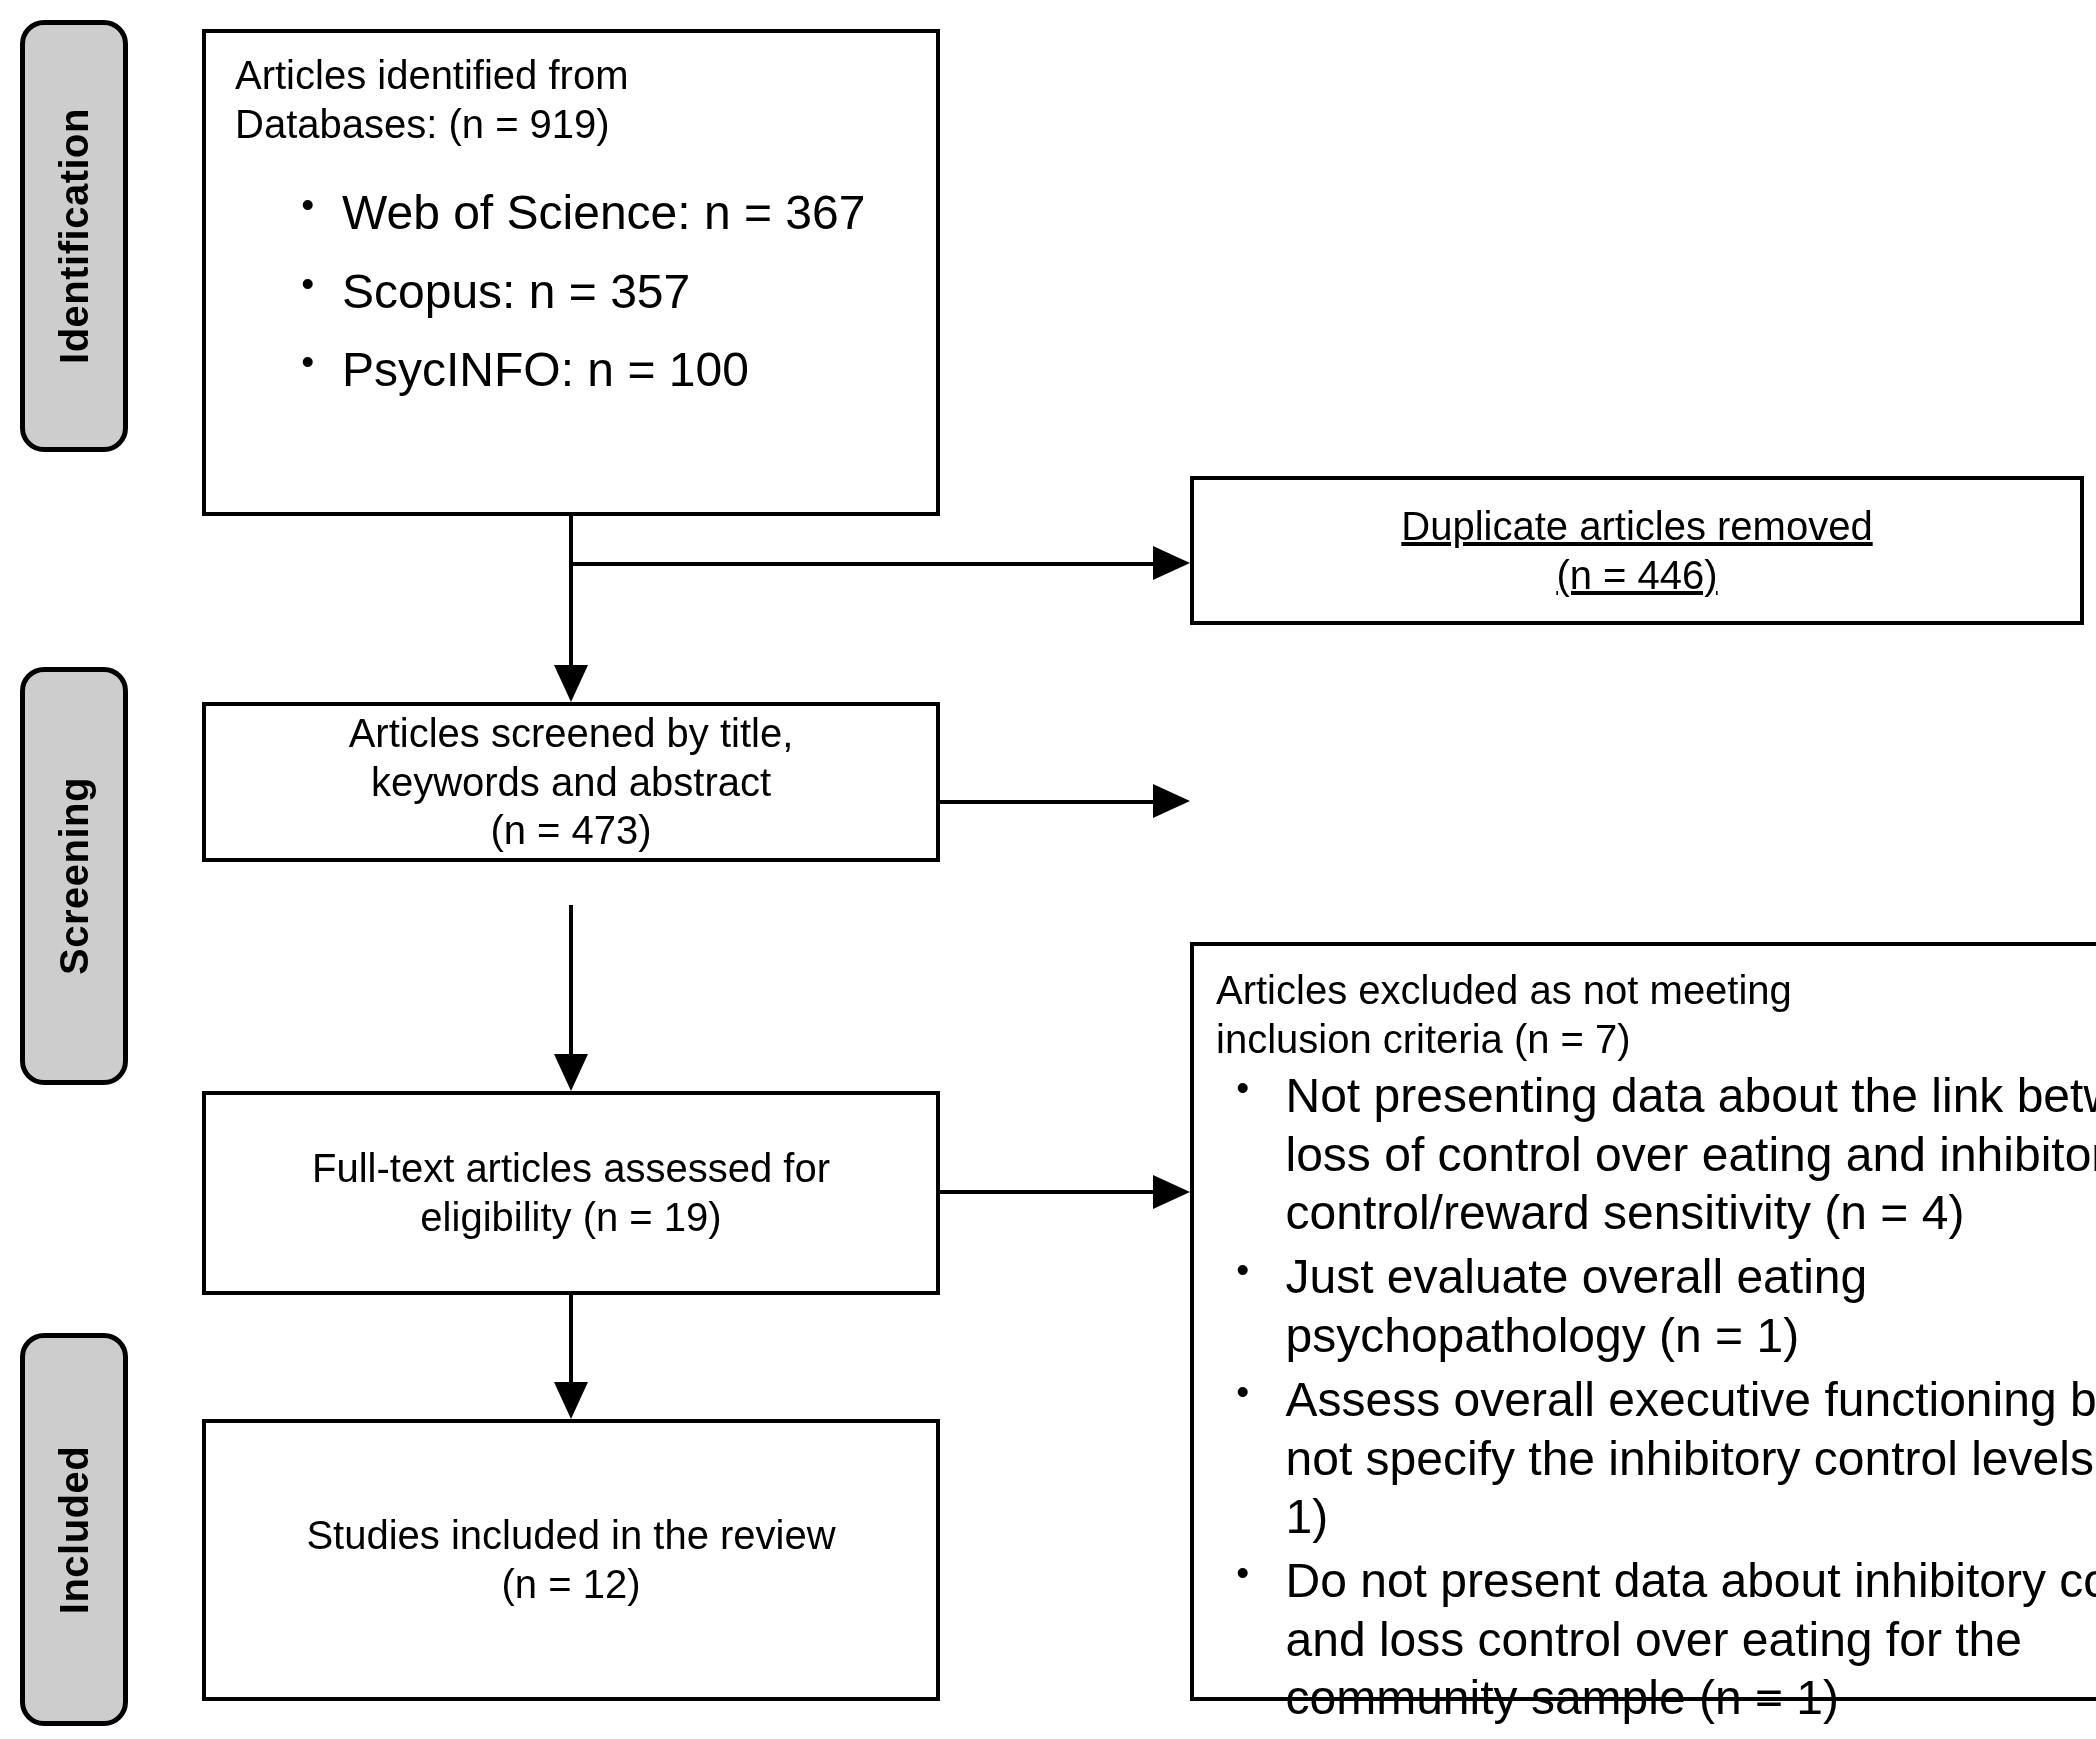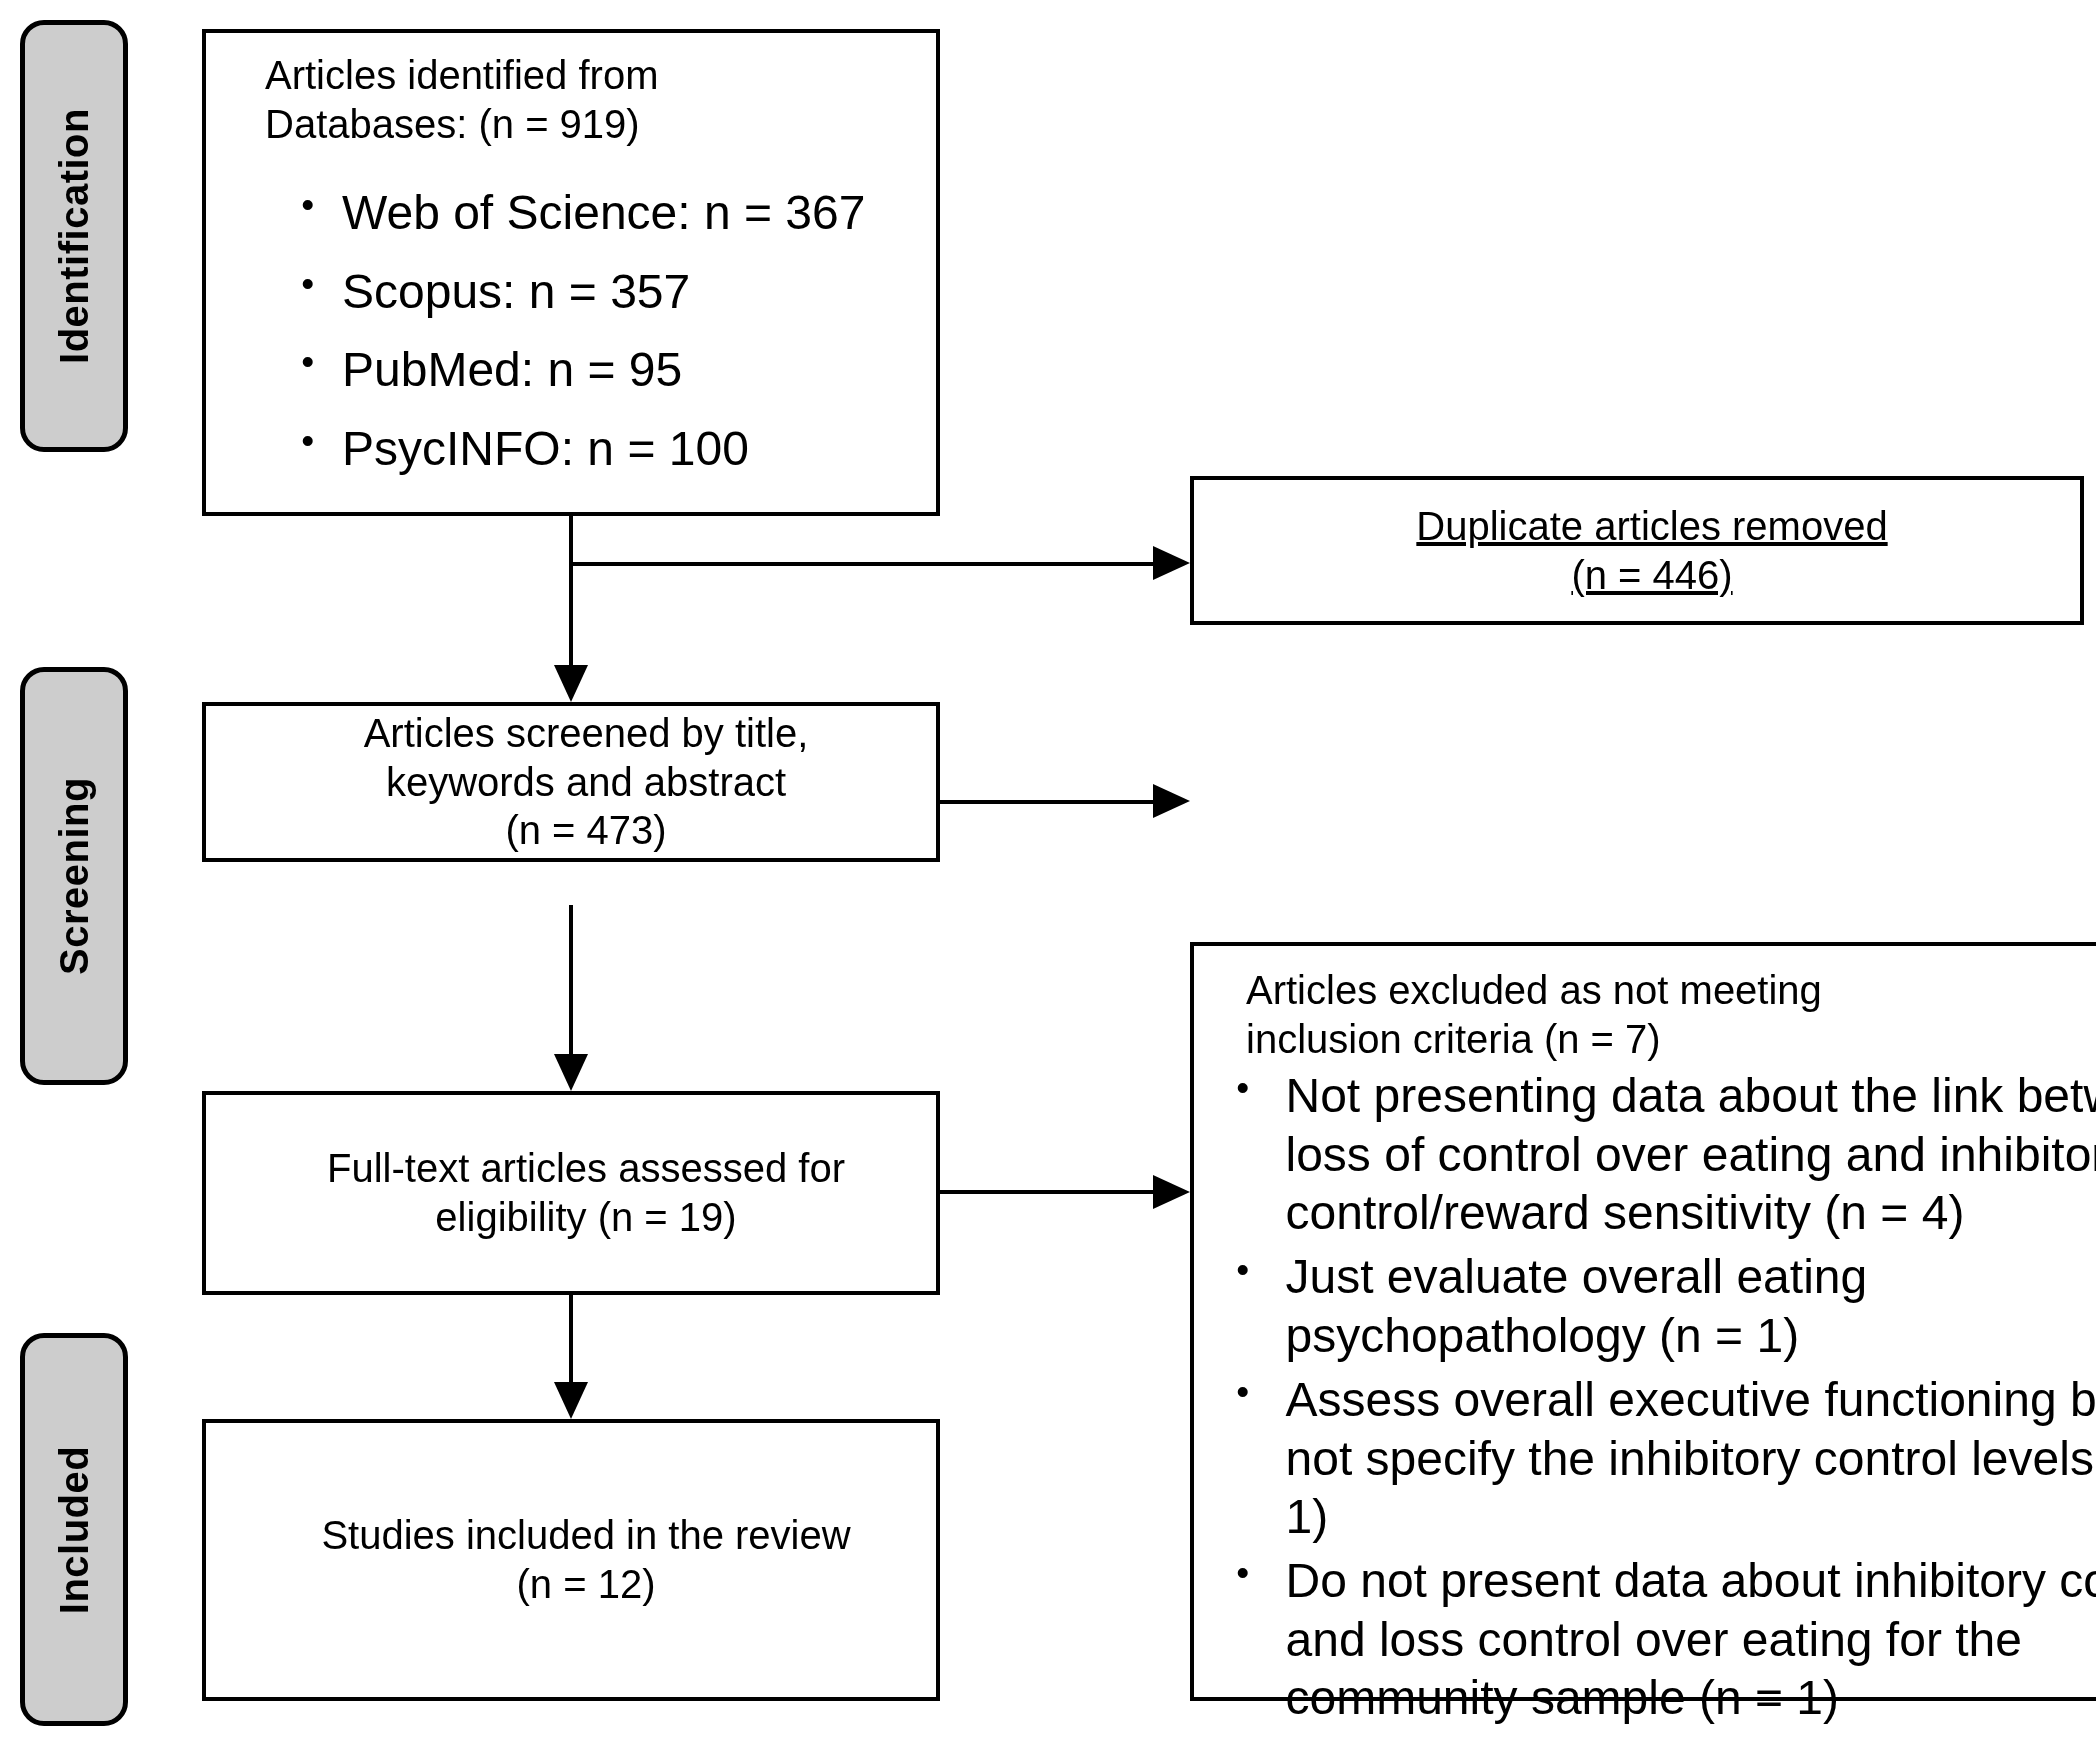--- a/index.html
+++ b/index.html
@@ -54,21 +54,20 @@
     flex-direction: column;
     justify-content: center;
   }
   .box-inner.centered { align-items: center; text-align: center; }
   .box-inner.lefted  { align-items: flex-start; text-align: left; }
 
   .box-text {
     font-size: 40px;
     line-height: 1.22;
     white-space: pre-line;
-    margin-left: 30px;
   }
 
   
   ul.box-list {
     margin: 0;
     padding: 0;
     list-style: none;
   }
   ul.box-list li {
     position: relative;
@@ -144,21 +143,20 @@
     <span class="stage-label">Included</span>
   </div>
 
   <div class="flow-box" id="box-identified" style="left:202px; top:29px; width:738px; height:487px;">
     <div class="box-inner lefted" style="padding-left:29px; padding-right:18.4px;">
       <div class="box-text">Articles identified from
 Databases: (n = 919)</div>
       <ul class="box-list">
         <li>Web of Science: n = 367</li>
         <li>Scopus: n = 357</li>
-        <li>PubMed: n = 95</li>
         <li>PsycINFO: n = 100</li>
       </ul>
     </div>
   </div>
 
   <div class="flow-box" id="box-duplicates" style="left:1190px; top:476px; width:894px; height:149px;text-decoration:underline;">
     <div class="box-inner centered" style="padding:0 22px;">
       <div class="box-text">Duplicate articles removed
 (n = 446)</div>
     </div>

